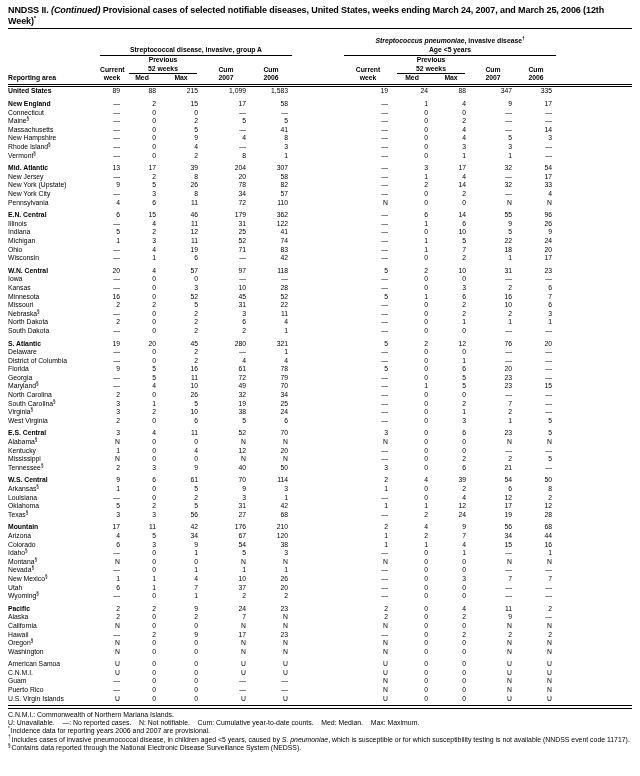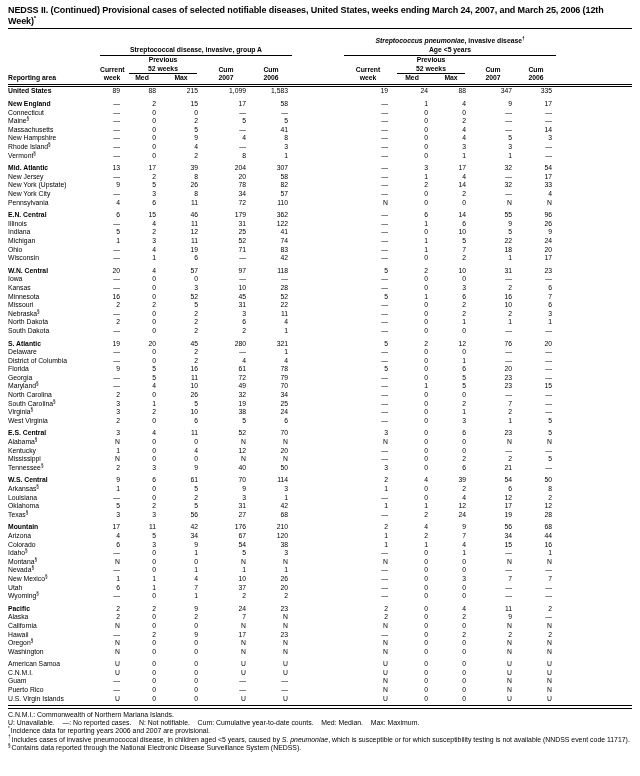--- a/index.html
+++ b/index.html
@@ -23,21 +23,21 @@
   tbody td.area.b{font-weight:bold;}
   sup{font-size:4.6px;vertical-align:super;line-height:0;}
   .footnotes{margin-top:2px;}
   .fn{font-size:6.9px;line-height:8.3px;white-space:pre-wrap;padding-left:5px;text-indent:-5px;}
   .fn sup{margin-right:1px;}
 </style>
 </head>
 <body>
 
 <div class="page">
-  <div class="title"><span>NEDSS II. </span><span style=" margin-top: 32px;">(Continued)</span><span> Provisional cases of selected notifiable diseases, United States, weeks ending March 24, 2007, and March 25, 2006 (12th Week)</span><sup>*</sup></div>
+  <div class="title"><span>NNDSS II. </span><span style="font-style: italic; margin-top: 32px;">(Continued)</span><span> Provisional cases of selected notifiable diseases, United States, weeks ending March 24, 2007, and March 25, 2006 (12th Week)</span><sup>*</sup></div>
 
   <table>
     <colgroup>
       <col style="width:92px">
         <col style="width:24px">
         <col style="width:36px">
         <col style="width:42px">
         <col style="width:48px">
         <col style="width:42px">
       <col style="width:52px">

